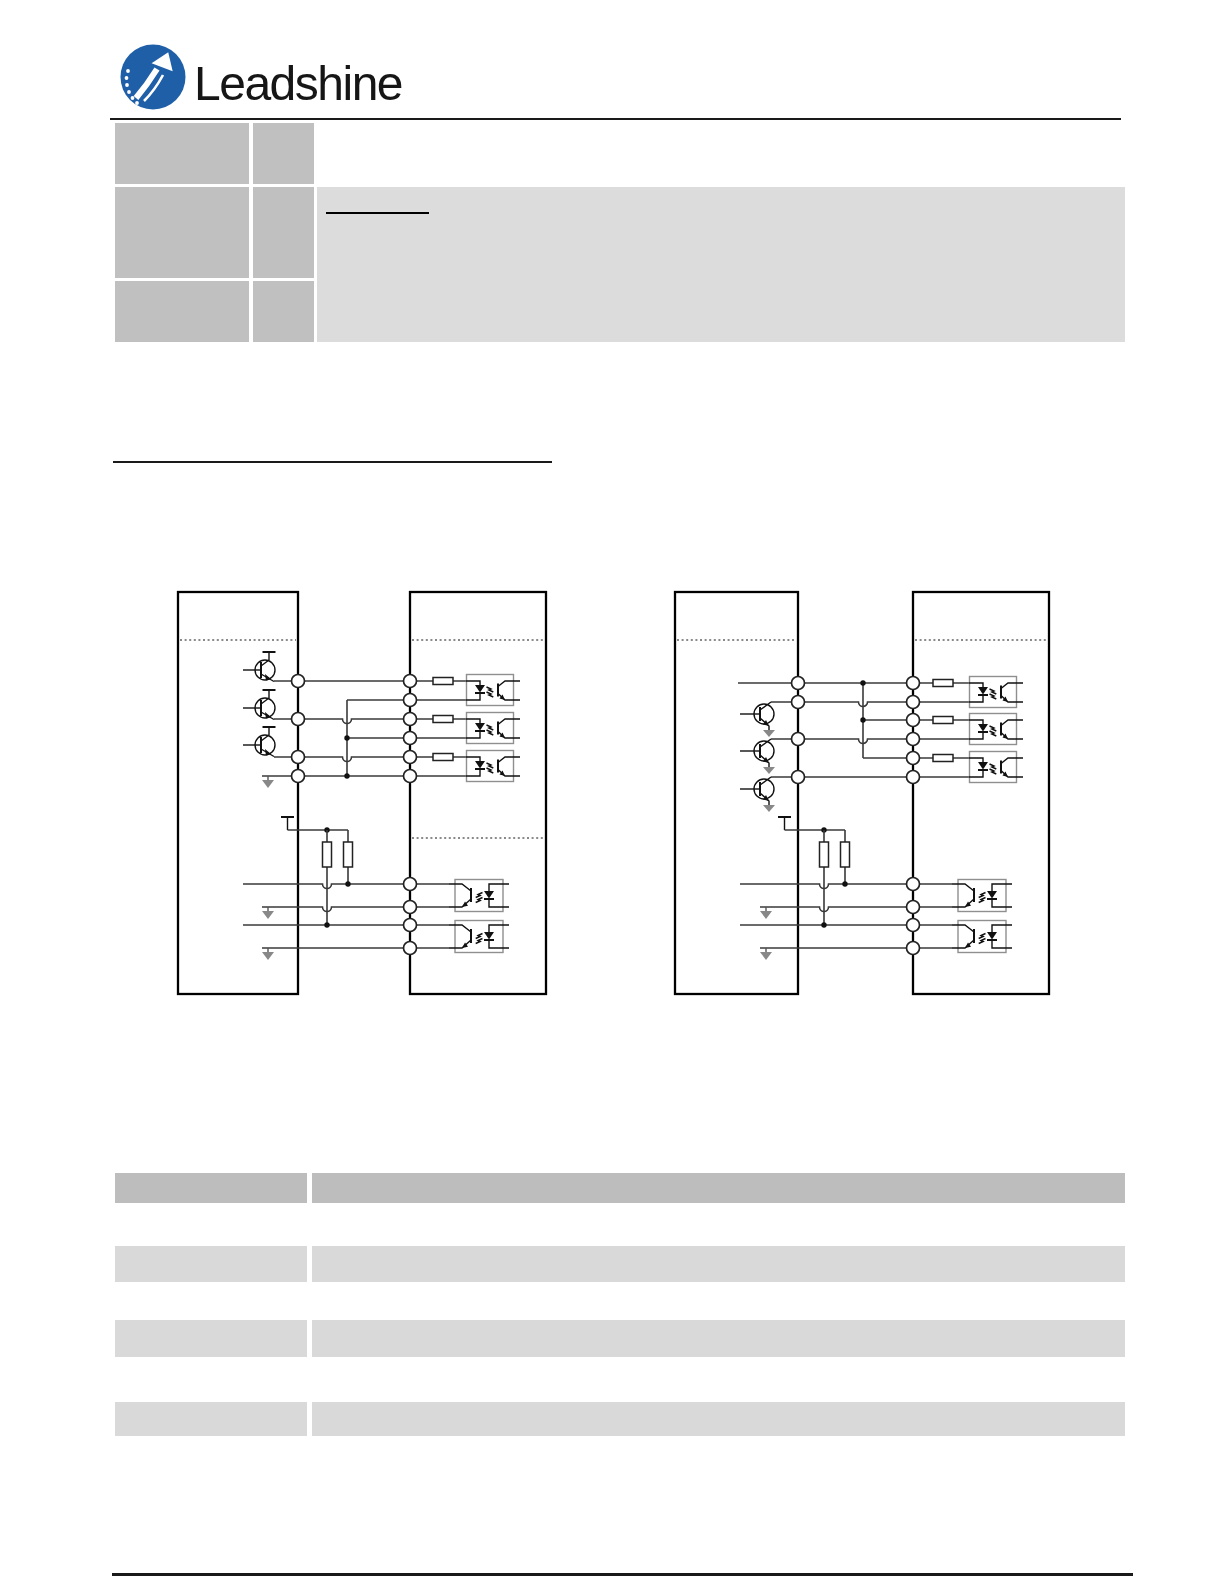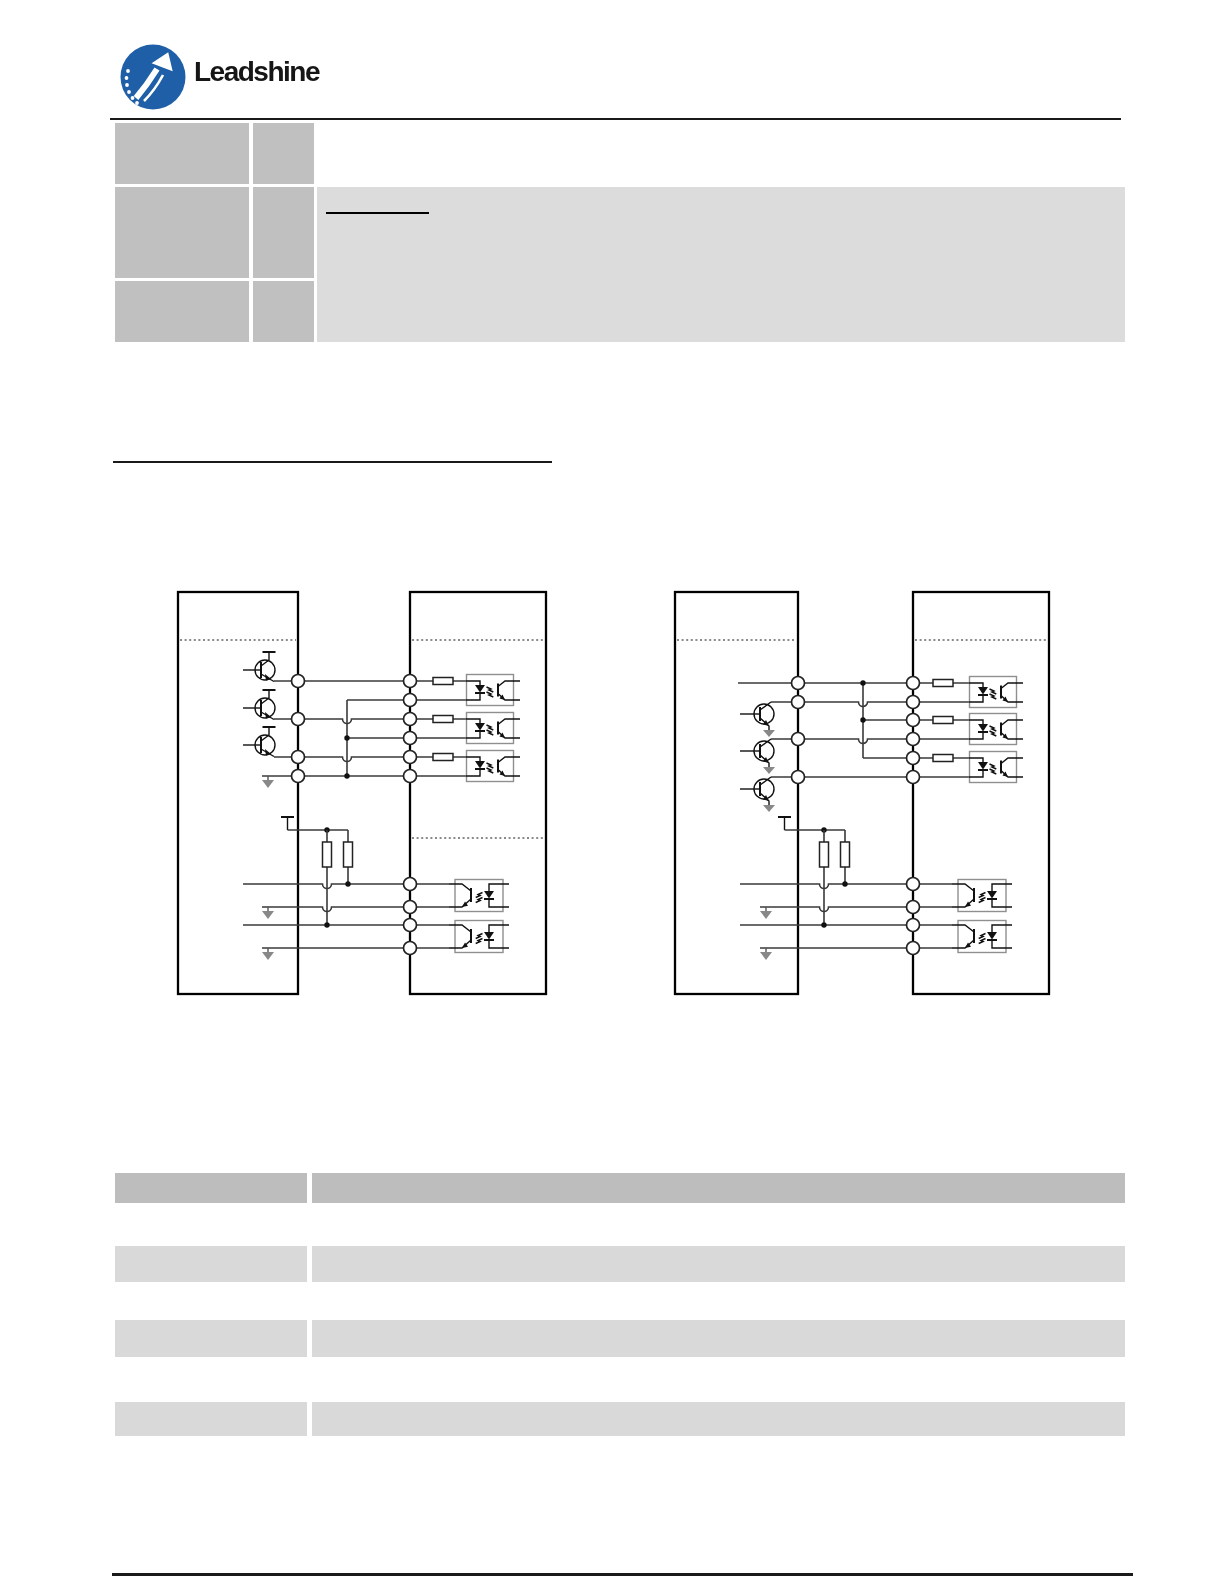--- a/index.html
+++ b/index.html
@@ -5,21 +5,21 @@
   * { margin:0; padding:0; box-sizing:border-box; }
   html,body { background:#fff; }
   body { width:1225px; height:1585px; position:relative; overflow:hidden;
          font-family:"Liberation Sans", sans-serif; }
   .abs { position:absolute; }
   .rule { background:#1a1a1a; }
   .cell-dark { background:#c0c0c0; }
   .cell-darker { background:#bdbdbd; }
   .cell-light { background:#dcdcdc; }
   .cell-light2 { background:#d9d9d9; }
-  .wordmark { font-weight:bold; font-size:28px; letter-spacing:-1.5px; color:#161616;text-align:center; }
+  .wordmark { font-weight:normal; font-size:48px; letter-spacing:-1.5px; color:#161616;text-align:center; }
   svg .wire { stroke:#3a3a3a; stroke-width:1.6; fill:none; }
   svg .boxline { stroke:#000; stroke-width:2.3; fill:none; }
   svg .dotted { stroke:#161616; stroke-width:1.2; fill:none; stroke-dasharray:2 2.6; }
   svg .res { fill:#fff; stroke:#222; stroke-width:1.5; }
   svg .term { fill:#fff; stroke:#222; stroke-width:1.7; }
   svg .dot { fill:#111; }
   svg .optobox { fill:none; stroke:#8f8f8f; stroke-width:1.4; }
   svg .thin { stroke:#111; stroke-width:1.4; fill:none; }
   svg .thin2 { stroke:#111; stroke-width:2; fill:none; }
   svg .blk { fill:#111; }

